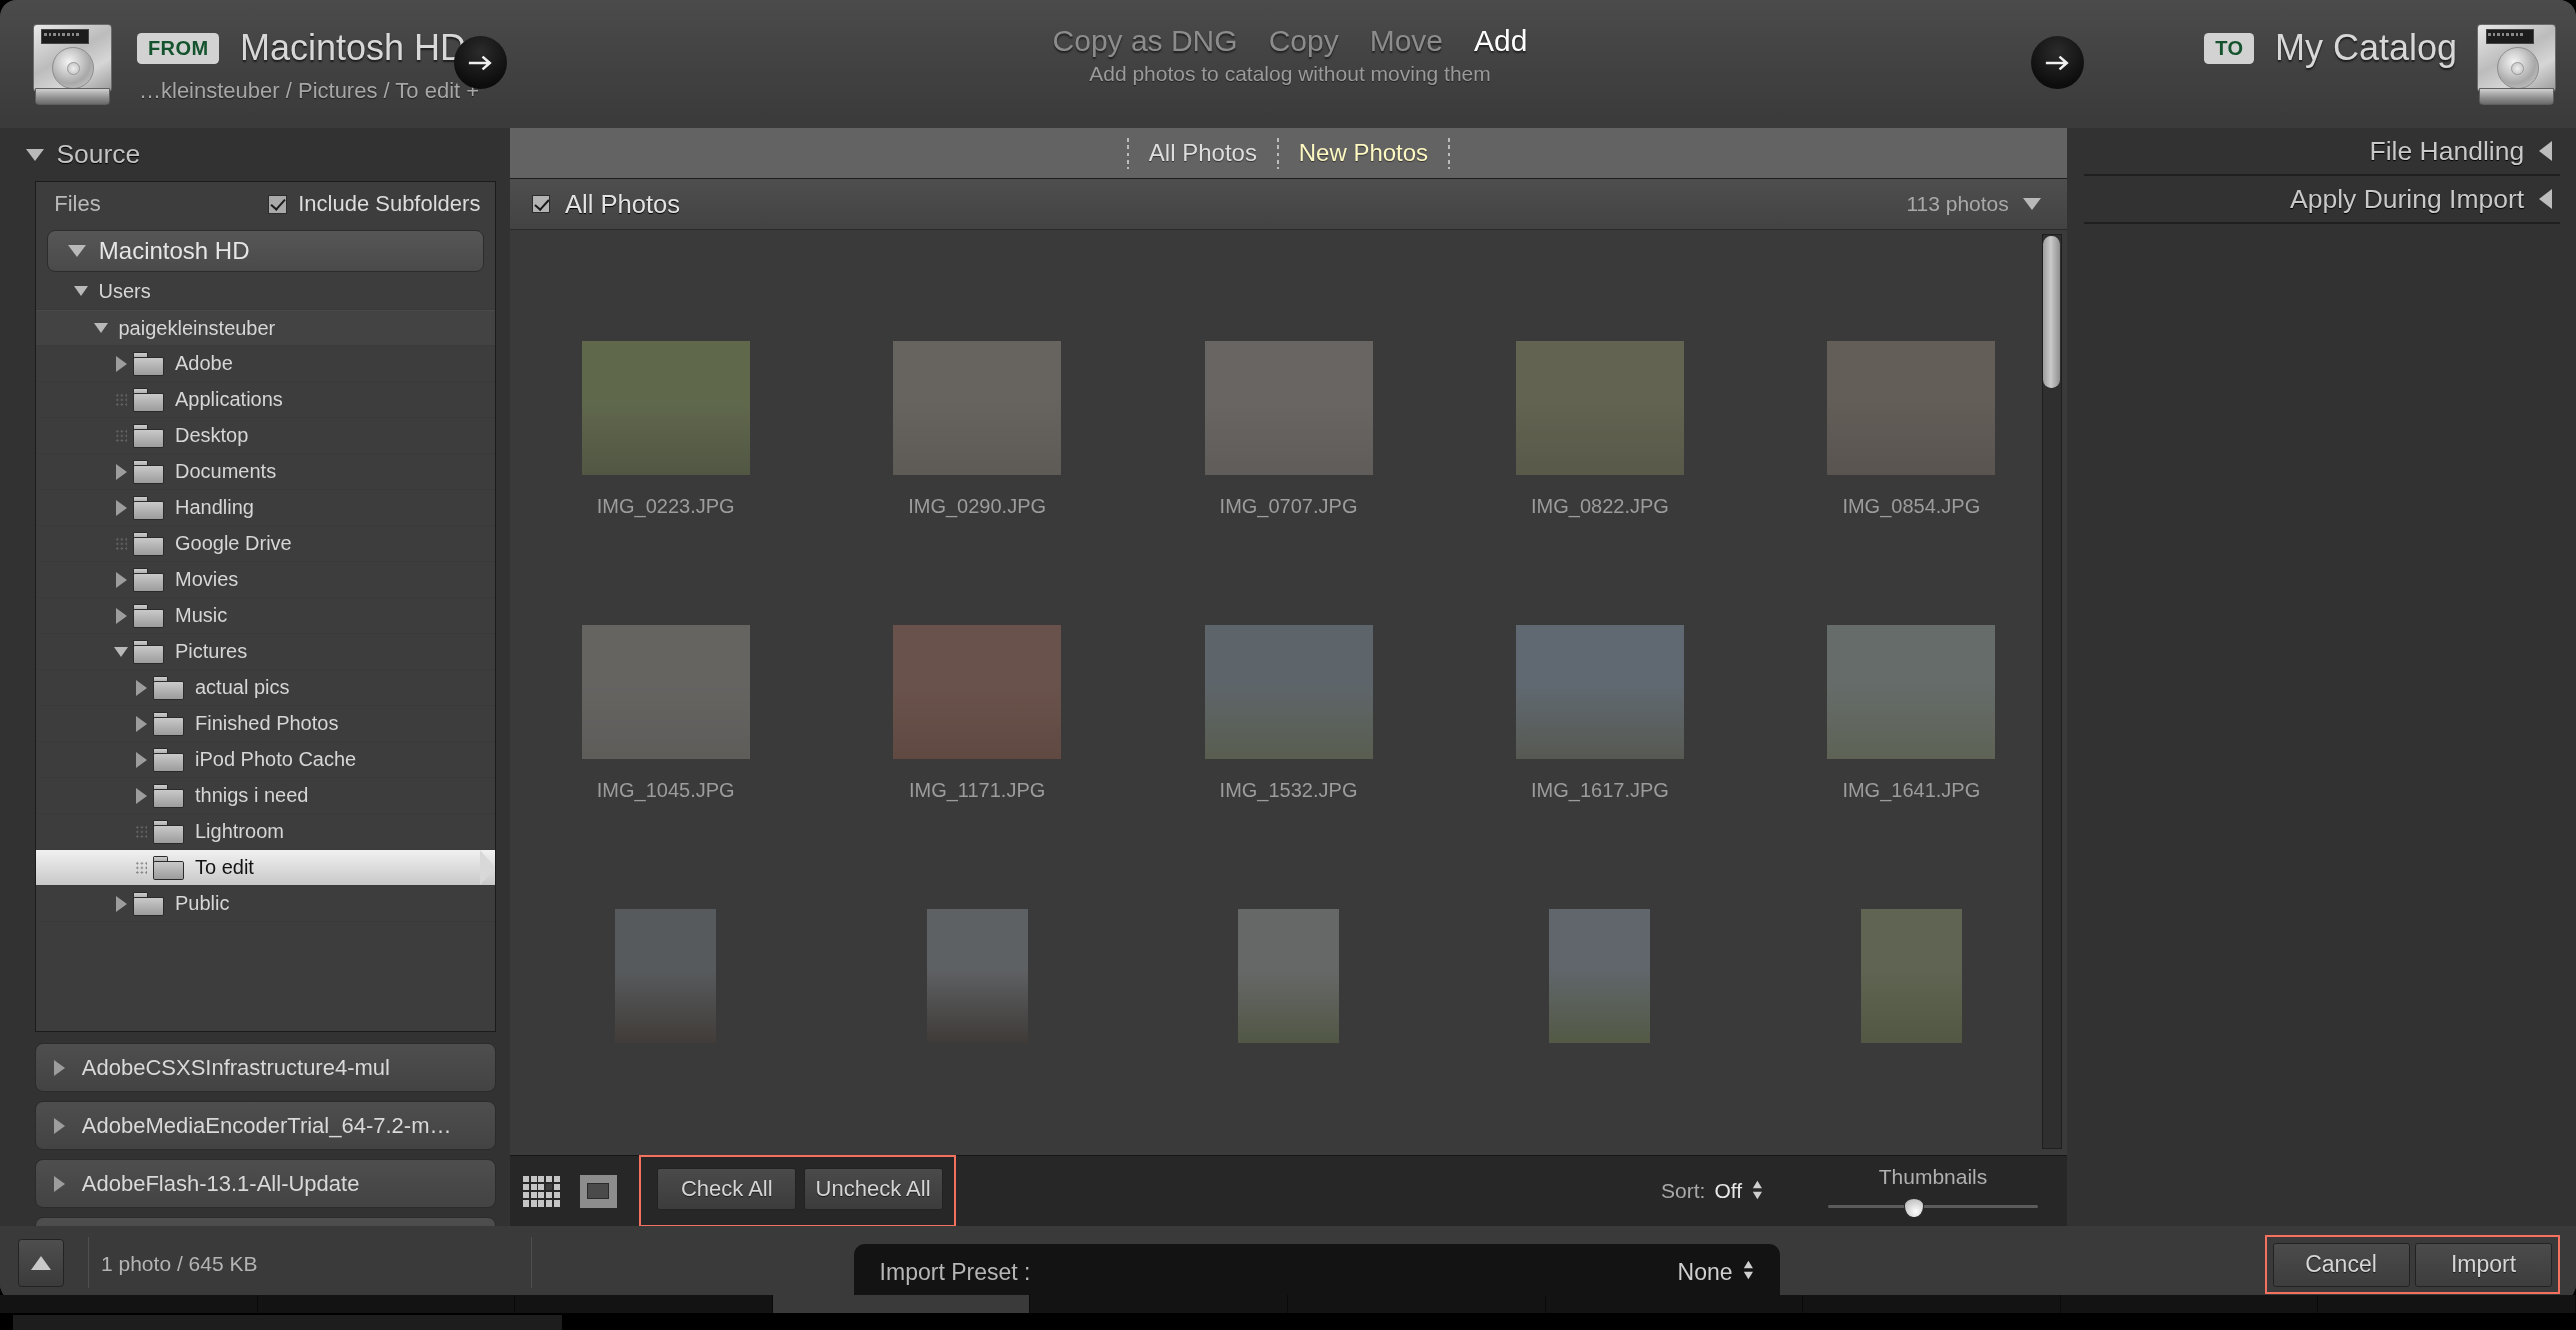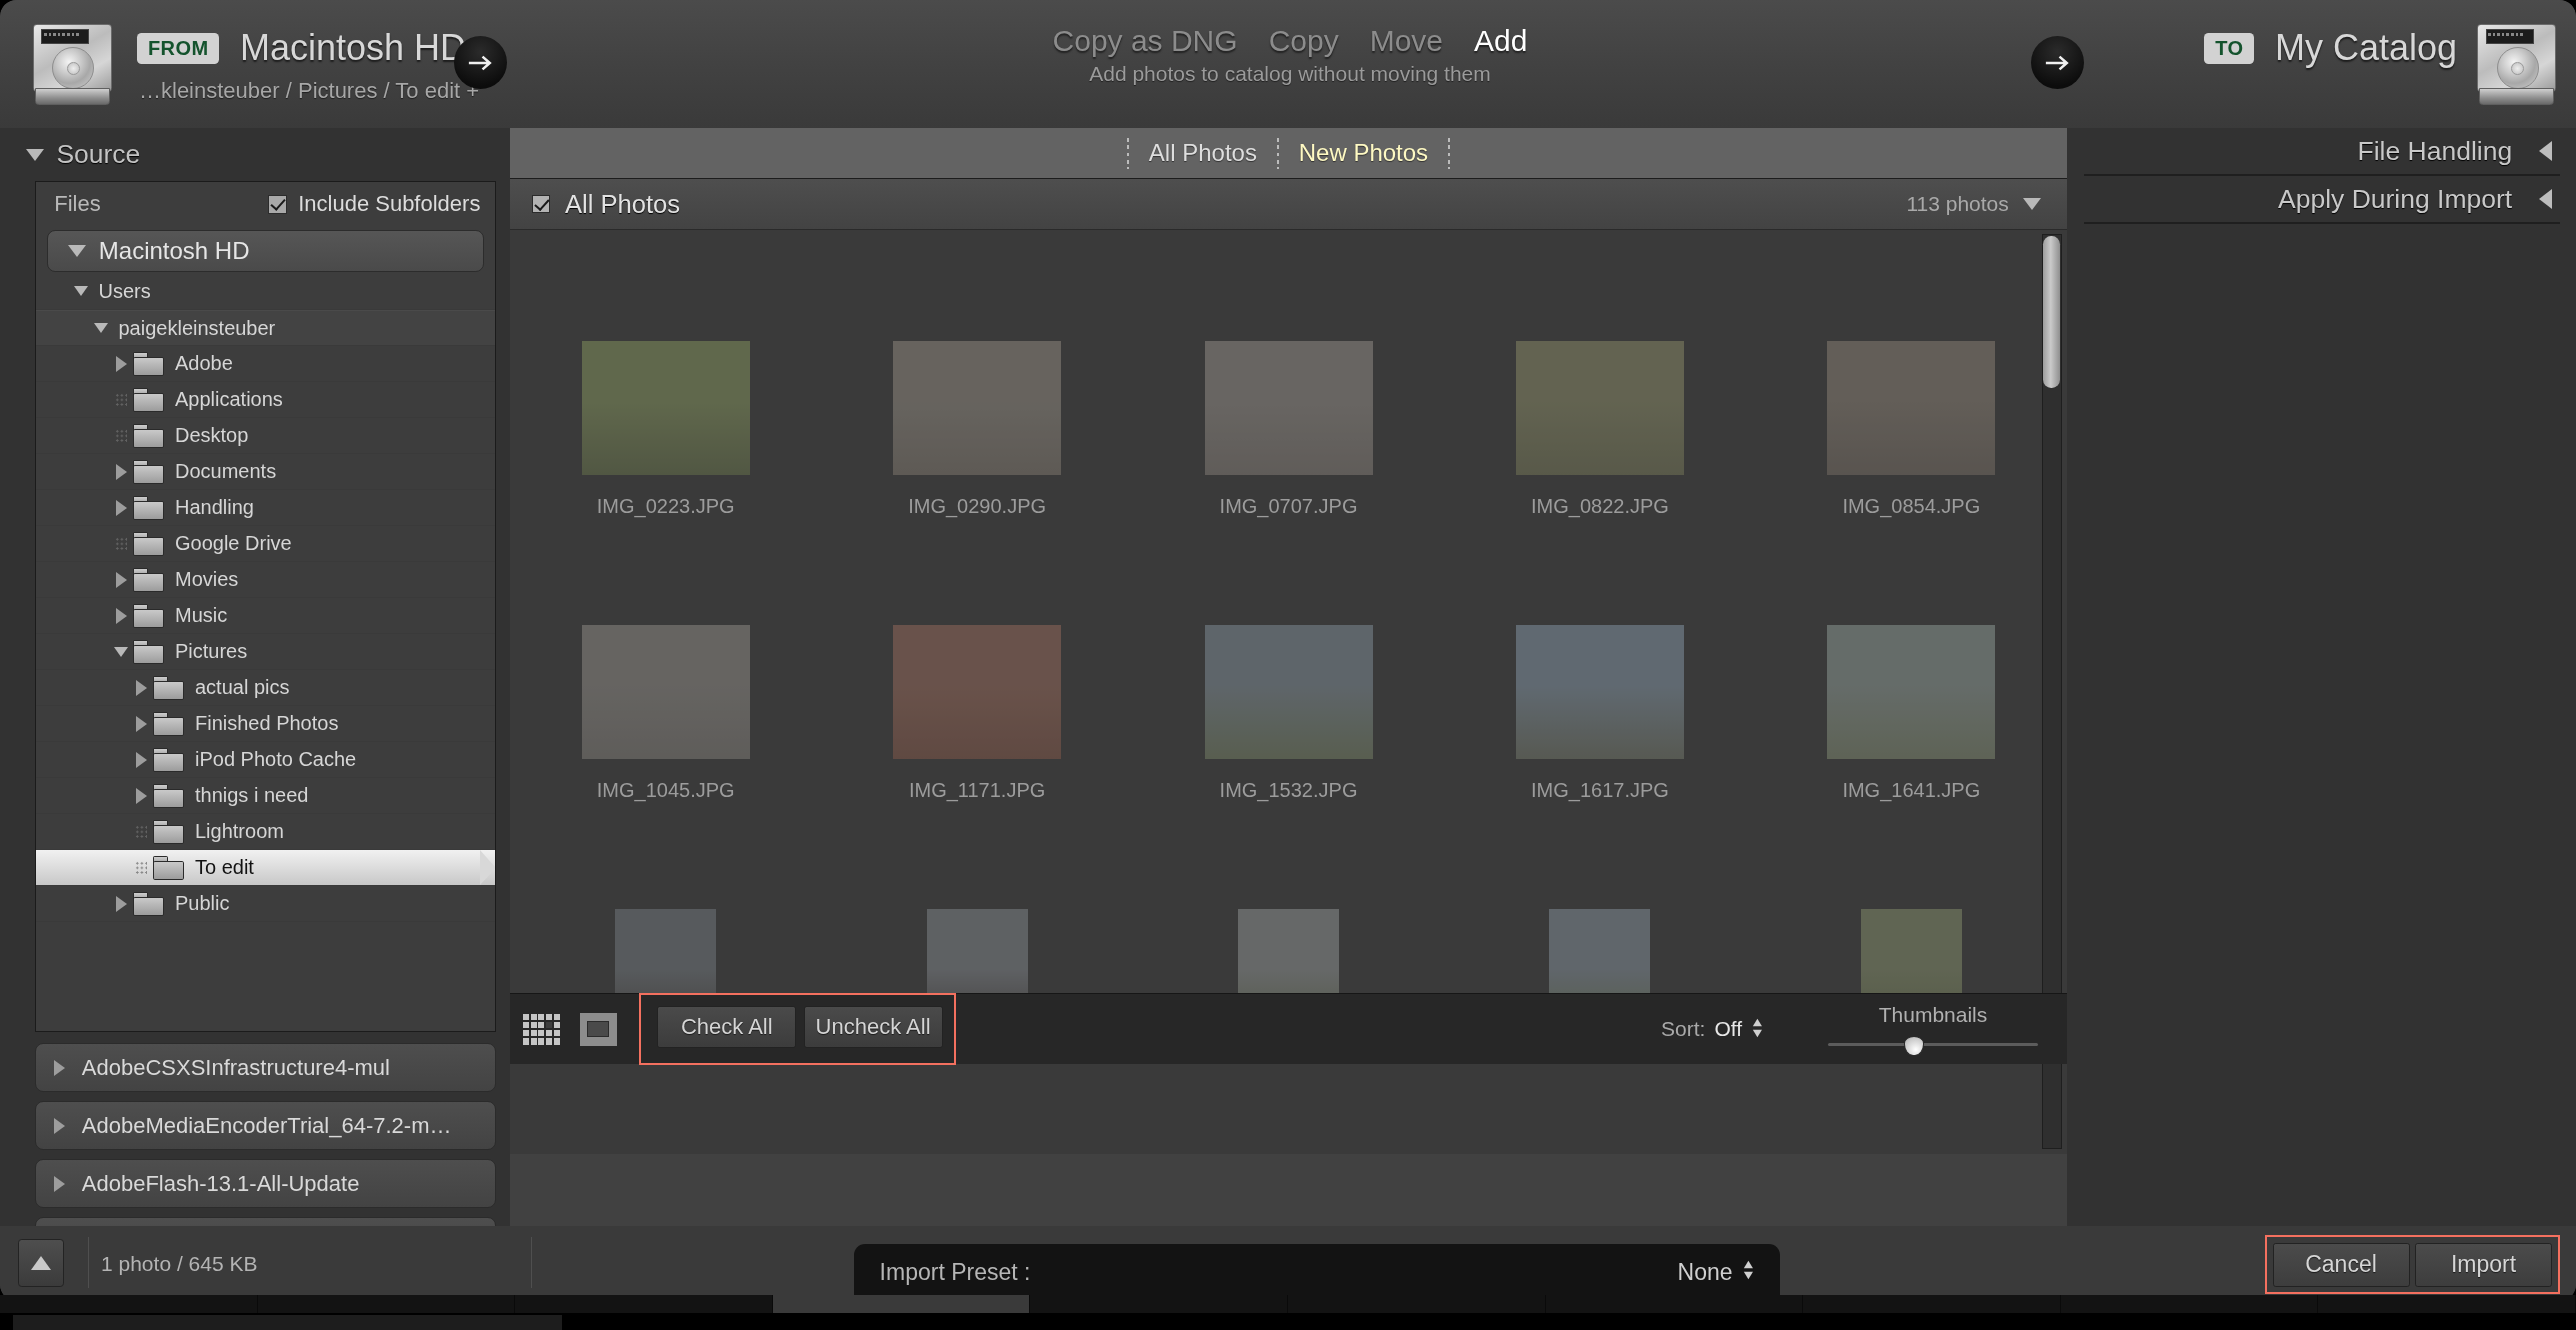--- a/index.html
+++ b/index.html
@@ -199,21 +199,21 @@
     height: 49px; margin-bottom: 9.1px;
     background: linear-gradient(180deg,#4e4e4e 0%, #434343 100%);
     border: 0.9px solid #2b2b2b; border-radius: 8.2px;
     display: flex; align-items: center; gap: 16.5px; padding-left: 18.3px;
     overflow: hidden;
   }
   .vol-row .lbl { font-size: 22px; color: #d9d9d9; white-space: nowrap; }
 
   
   #center {
-    position: absolute; left: 510px; top: 128px; width: 1557px; height: 936px;
+    position: absolute; left: 510px; top: 128px; width: 1557px; height: 1098px;
     background: #3a3a3a;
   }
   #tabs-bar {
     height: 51px; background: #636363;
     display: flex; align-items: center; justify-content: center; gap: 0;
     border-bottom: 1.8px solid #1c1c1c;
   }
   .vdash { width: 1.8px; height: 31px; background: repeating-linear-gradient(180deg,#bcbcbc 0 3.7px, transparent 3.7px 7.3px); }
   .tab {
     font-size: 24px; padding: 0 20px; color: #dedede;
@@ -314,21 +314,21 @@
     transform: rotate(180deg);
   }
 
   
   #right-panel {
     position: absolute; left: 2067px; top: 128px; width: 509px; height: 1098px;
     background: #323232;
   }
   .rp-section {
     margin: 0 16.5px; height: 48px;
-    display: flex; align-items: center; justify-content: flex-end; gap: 27px;
+    display: flex; align-items: center; justify-content: flex-end; gap: 15px;
     border-bottom: 2.7px double #1f1f1f;
     padding-right: 7.3px;
   }
   .rp-title { font-size: 26.5px; color: #c9c9c9; text-shadow: 0 0.9px 0.9px #000; }
 
   
   #footer {
     position: absolute; left: 0; top: 1226px; width: 2576px; height: 75px;
     background: #3a3a3a; border-radius: 0 0 16.5px 16.5px;
   }

